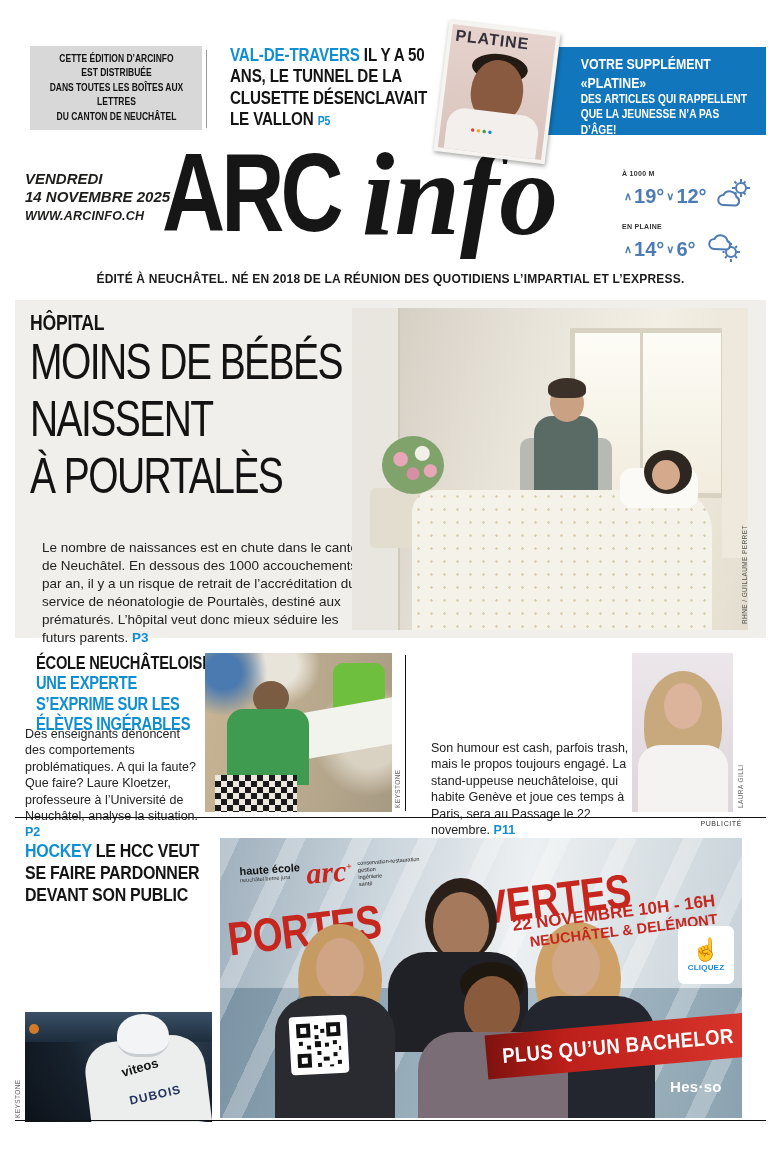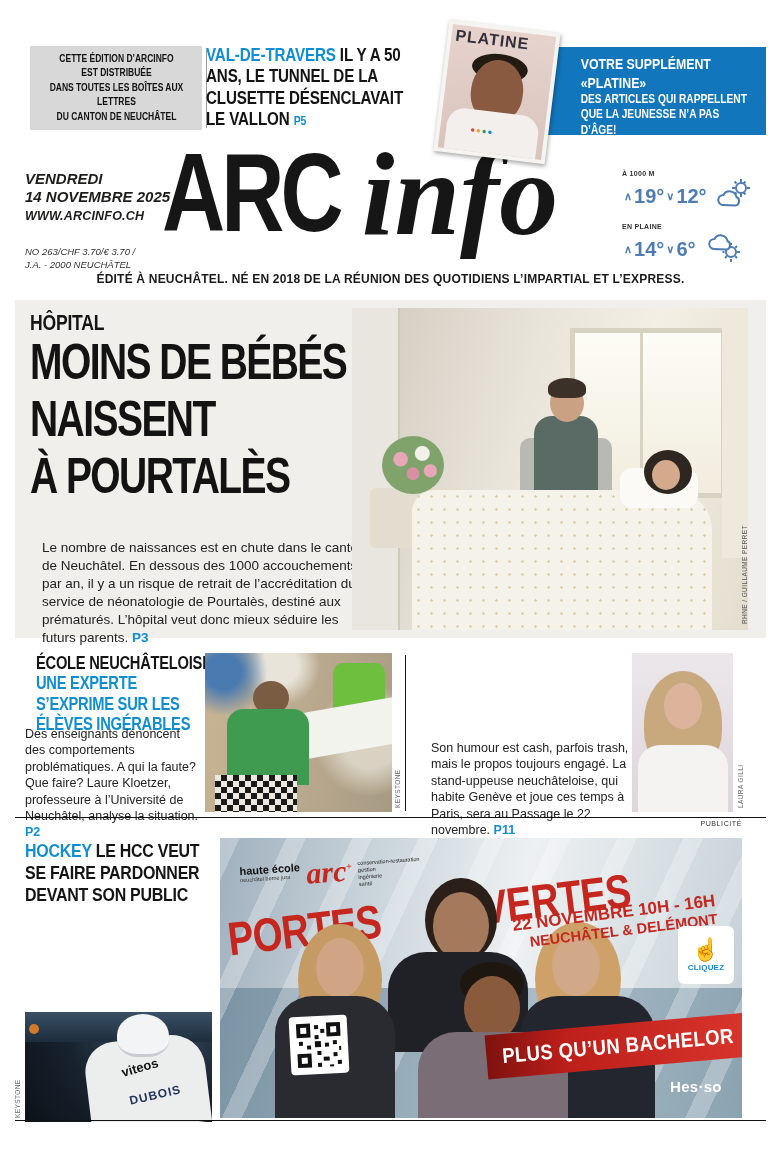--- a/index.html
+++ b/index.html
@@ -14,21 +14,21 @@
   .pref{color:#0f8fd2;font-weight:bold;}
   .hd{font-weight:bold;color:#141414;letter-spacing:-.3px;line-height:1.16;}
   .body-txt{font-size:12.5px;line-height:1.31;color:#222;}
   .vcredit{position:absolute;font-size:6.5px;color:#666;letter-spacing:.4px;transform:rotate(-90deg);transform-origin:0 0;white-space:nowrap;}
 
   
   .dist-box{left:30px;top:46px;width:172px;height:84px;background:#d8d8d8;}
   .dist-box::before{content:"";position:absolute;left:-5px;top:2px;width:100%;height:100%;background:#0d0d0d;transform:rotate(-3.5deg);z-index:-1;}
   .dist-inner{position:absolute;inset:0;display:flex;flex-direction:column;justify-content:center;text-align:center;font-size:10px;font-weight:bold;line-height:1.45;color:#111;}
   .vline{left:206px;top:50px;width:1px;height:78px;background:#9a9a9a;}
-  .teaser{left:206px;top:44px;width:212px;font-size:19px;font-weight:bold;color:#141414;line-height:1.13;letter-spacing:-.2px;}
+  .teaser{left:230px;top:44px;width:212px;font-size:19px;font-weight:bold;color:#141414;line-height:1.13;letter-spacing:-.2px;}
   .supp-box{left:520px;top:47px;width:246px;height:88px;background:#1176bb;color:#fff;}
   .supp-txt{position:absolute;left:46px;top:8px;width:196px;line-height:1.28;}
   .supp-l1{font-size:14.5px;font-weight:bold;}
   .supp-l23{font-size:12px;font-weight:600;}
   .supp-l4{font-size:13.5px;font-weight:bold;}
   .mag{left:441px;top:26px;width:112px;height:132px;background:#f6f4f1;transform:rotate(7deg);box-shadow:1px 2px 4px rgba(0,0,0,.35);z-index:5;}
   .mag-title{position:absolute;left:8px;top:6px;font-size:16px;font-weight:bold;color:#332e38;letter-spacing:1px;}
   .mag-photo{position:absolute;left:4px;top:4px;right:4px;bottom:4px;background:linear-gradient(#e6d3cd,#d9c4bd);z-index:-1;}
   .mag-face{position:absolute;left:30px;top:34px;width:52px;height:62px;border-radius:50% 50% 45% 45%;background:#8a5a40;}
   .mag-hair{position:absolute;left:28px;top:28px;width:56px;height:28px;border-radius:50%;background:#241a14;}
@@ -46,21 +46,21 @@
   .tagline{left:0;top:272px;width:781px;text-align:center;font-size:12px;font-weight:600;letter-spacing:.2px;color:#1a1a1a;}
   .weather{left:622px;top:170px;width:150px;}
   .w-label{font-size:7px;font-weight:bold;color:#333;letter-spacing:.3px;}
   .w-row{display:flex;align-items:center;color:#4d7cb5;font-weight:bold;font-size:20px;margin:1px 0 8px 0;}
   .w-arrow{font-size:11px;margin:0 2px;}
   .w-ico{margin-left:8px;}
 
   
   .lead-panel{left:15px;top:300px;width:751px;height:338px;background:#f1efeb;}
   .lead-kicker{left:30px;top:310px;font-size:22px;}
-  .lead-headline{left:30px;top:334px;font-size:50px;font-weight:bold;color:#131313;letter-spacing:-2px;line-height:1.14;}
+  .lead-headline{left:30px;top:334px;font-size:50px;font-weight:normal;color:#131313;letter-spacing:-2px;line-height:1.14;}
   .lead-sum{left:30px;top:527px;width:328px;font-size:13.5px;line-height:1.34;color:#222;}
   .lead-photo{left:352px;top:308px;width:396px;height:322px;overflow:hidden;background:linear-gradient(105deg,#cfc8bd,#e9e4da 40%,#f3efe4 65%,#e4ddcf);}
 
   
   .school-hd{left:25px;top:653px;width:178px;font-size:17.5px;margin-left:11px;}
   .school-sum{left:25px;top:726px;width:176px;}
   .class-photo{left:205px;top:653px;width:187px;height:159px;overflow:hidden;background:linear-gradient(100deg,#c7b494,#b7a88d 60%,#a79a83);}
   .mid-div{left:405px;top:655px;width:1px;height:156px;background:#111;}
   .show-hd{left:417px;top:653px;width:220px;font-size:17px;}
   .show-sum{left:417px;top:726px;width:212px;}
@@ -151,24 +151,20 @@
     <div class="mag-title">PLATINE</div>
     <div class="mag-dots sh" style="left:34px;top:102px;">
       <span style="color:#e2483c">●</span><span style="color:#f0a428">●</span><span style="color:#3f9b4f">●</span><span style="color:#1688d6">●</span>
     </div>
   </div>
 
   <div class="abs mh-left">
     <div class="mh-day">VENDREDI</div>
     <div class="mh-day">14 NOVEMBRE 2025</div>
     <div class="mh-web">WWW.ARCINFO.CH</div>
-    <div class="mh-issue">
-      <div>NO 263/CHF 3.70/€ 3.70 /</div>
-      <div>J.A. - 2000 NEUCHÂTEL</div>
-    </div>
   </div>
 
   <div class="abs logo">
     <span class="logo-arc">ARC</span>
     <span class="logo-info">info</span>
   </div>
   <div class="abs tagline">ÉDITÉ À NEUCHÂTEL. NÉ EN 2018 DE LA RÉUNION DES QUOTIDIENS L’IMPARTIAL ET L’EXPRESS.</div>
 
   <div class="abs weather">
     <div class="w-label">À 1000 M</div>

